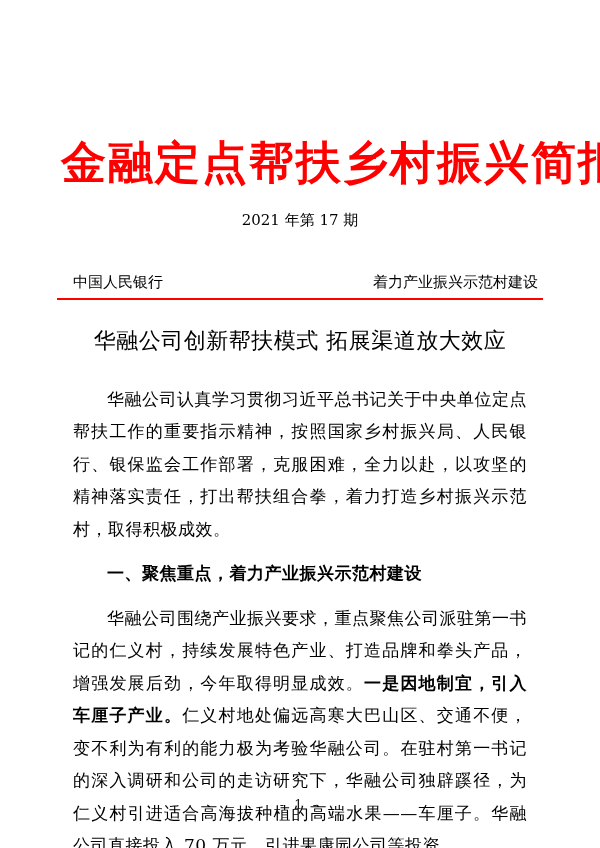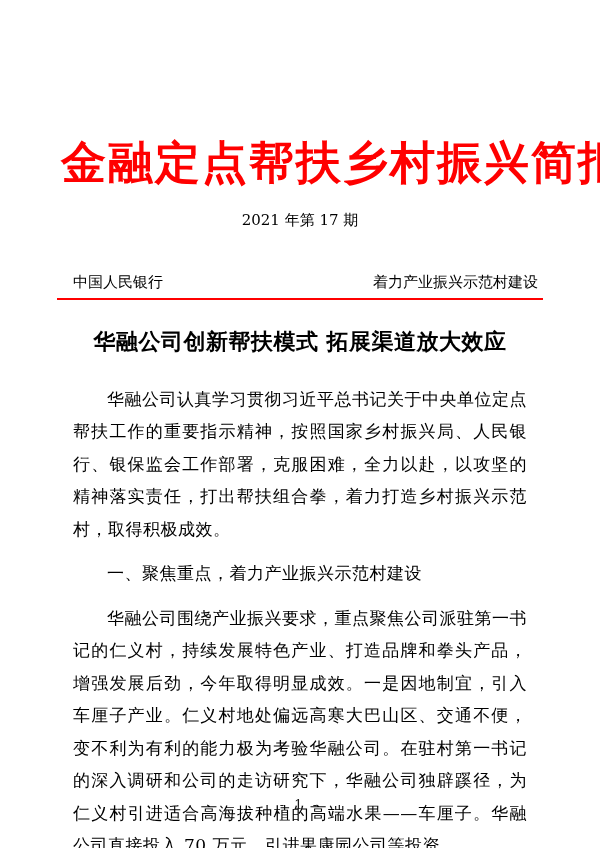--- a/index.html
+++ b/index.html
@@ -46,37 +46,37 @@
   .issuer-name { padding-left: 12px; }
   .issue-date  { padding-right: 1px; }
   .masthead-rule {
     height: 2px;
     background: #ff0000;
     margin: 6px -4px 0 -4px;
   }
   .article-headline {
     margin-top: 25px;
     font-size: 22px;
-    font-weight: bold;
+    font-weight: normal;
     text-align: center;
     line-height: 32px;
     letter-spacing: 0.5px;
   }
   .article-body {
     margin-top: 26px;
     font-size: 17px;
     line-height: 32.5px;
     text-align: justify;
     letter-spacing: 0.5px;
   }
   .para {
     margin: 12px;
     text-indent: 2em;
   }
-  .para .bold { font-weight: normal; }
+  .para .bold { font-weight: bold; }
   .page-footer {
     position: absolute;
     left: 0;
     right: 0;
     bottom: 36px;
     text-align: center;
     font-size: 13px;
     letter-spacing: 3px;
     color: #1a1a1a;
   }

